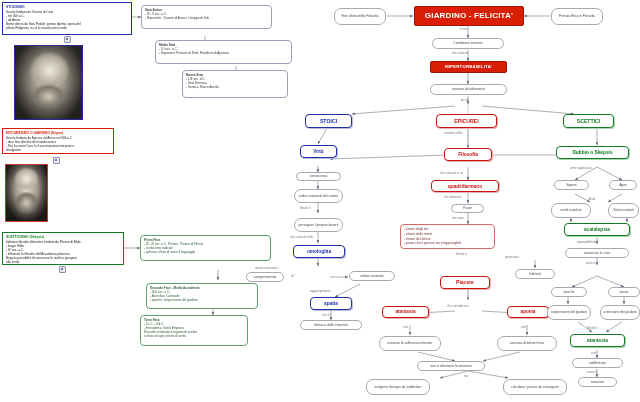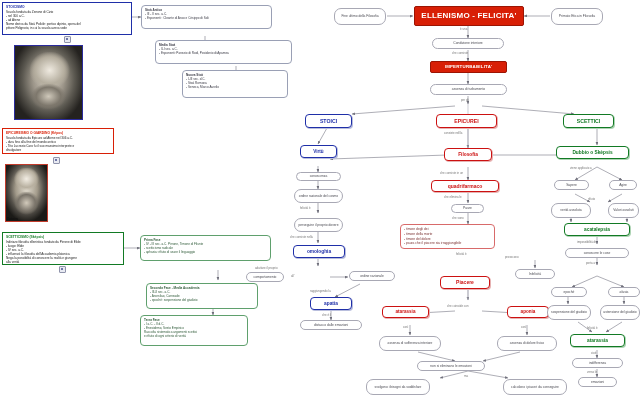--- a/index.html
+++ b/index.html
@@ -228,21 +228,21 @@
 </div>
 <div class="subbox g" style="left:140px;top:315px;width:108px;height:31px;">
   <span class="st">Terza Fase</span>
   <p>- I a.C. - II d.C.</p>
   <p>- Enesidemo, Sesto Empirico</p>
   <p>Raccolta sistematica argomenti scettici</p>
   <p>e rifiuto di ogni criterio di verità</p>
 </div>
 
 <div class="node grey" style="left:334px;top:8px;width:52px;height:17px;">Fine ultimo della Filosofia</div>
-<div class="node redfill" style="left:414px;top:6px;width:110px;height:20px;font-size:8px;">ELLENISMO - FELICITA'</div>
+<div class="node redfill" style="left:414px;top:6px;width:110px;height:20px;font-size:8px;">GIARDINO - FELICITA'</div>
 <div class="node grey" style="left:551px;top:8px;width:52px;height:17px;">Primato Etica in Filosofia</div>
 
 <div class="lbl" style="left:460px;top:27px;">è una</div>
 <div class="node grey" style="left:432px;top:38px;width:72px;height:11px;">Condizione interiore</div>
 <div class="lbl" style="left:452px;top:51px;">che consiste</div>
 <div class="node redfill" style="left:430px;top:61px;width:77px;height:12px;font-size:4.4px;">IMPERTURBABILITA'</div>
 <div class="node grey" style="left:430px;top:84px;width:77px;height:11px;">assenza di turbamento</div>
 <div class="lbl" style="left:461px;top:98px;">per gli</div>
 
 <div class="node blue" style="left:305px;top:114px;width:47px;height:14px;font-size:5.2px;">STOICI</div>

